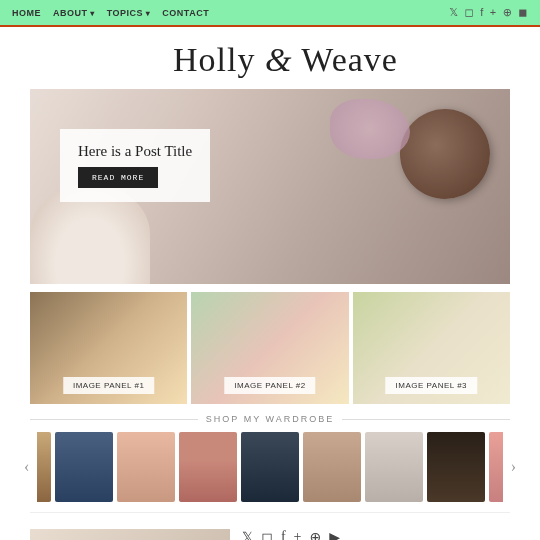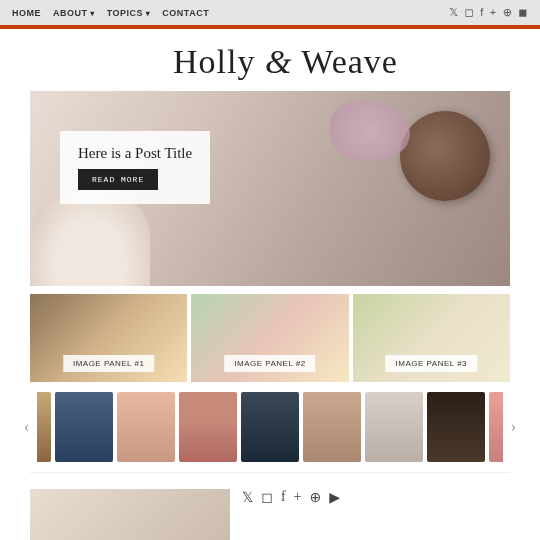--- a/index.html
+++ b/index.html
@@ -1,21 +1,21 @@
 <!DOCTYPE html>
 <html><head>
   <meta charset="utf-8">
   <style>
     * { margin: 0; padding: 0; box-sizing: border-box; }
     body { font-family: Georgia, serif; background: #fff; width: 540px; overflow-x: hidden; font-size: 12px; }
 
     
     nav {
       display: flex; align-items: center; justify-content: space-between;
-      padding: 6px 12px; border-bottom: 4px solid #c2410c; background: #e5e5e5;
+      padding: 6px 12px; border-bottom: 2px solid #c2410c; background: #86efac;
       font-family: Arial, sans-serif; font-size: 10px; letter-spacing: 0.5px;
     }
     .nav-left { display: flex; gap: 12px; }
     .nav-left span { cursor: pointer; color: #333; text-transform: uppercase; font-size: 9px; font-weight: bold; }
     .nav-left span.has-arrow::after { content: ' ▾'; font-size: 8px; }
     .nav-right { display: flex; gap: 6px; font-size: 11px; color: #555; }
     .nav-right span { cursor: pointer; }
 
     
     header { text-align: center; padding: 14px 0 10px; }
@@ -55,21 +55,21 @@
     .hero-flowers {
       position: absolute; right: 100px; top: 10px;
       width: 80px; height: 60px;
       background: radial-gradient(circle, #d4b0c0, #b890a8);
       border-radius: 40% 60% 50% 50%;
       opacity: 0.7;
     }
 
     
     .panels { display: flex; margin: 8px 30px 0; gap: 4px; }
-    .panel { flex: 1; height: 88px; position: relative; overflow: hidden; }
+    .panel { flex: 1; height: 112px; position: relative; overflow: hidden; }
     .panel-1 { background: linear-gradient(135deg, #8B7355 0%, #D2B48C 50%, #F5DEB3 100%); }
     .panel-2 { background: linear-gradient(135deg, #b8d4b0 0%, #e8c4b8 50%, #f5e8c0 100%); text-align: center; }
     .panel-3 { background: linear-gradient(135deg, #c8d4a0 0%, #e8e0c8 50%, #f0ead0 100%); }
     .panel-label {
       position: absolute; bottom: 10px; left: 50%; transform: translateX(-50%);
       background: rgba(255,255,255,0.85); padding: 4px 10px;
       font-family: Arial, sans-serif; font-size: 8px; letter-spacing: 0.5px;
       white-space: nowrap; color: #333; text-transform: uppercase;
     }
 
@@ -158,20 +158,23 @@
   </div>
   <div class="panel panel-2">
     <div class="panel-label">IMAGE PANEL #2</div>
   </div>
   <div class="panel panel-3">
     <div class="panel-label">IMAGE PANEL #3</div>
   </div>
 </div>
 
 <div class="shop-section">
+  <div class="shop-title">
+    <span>SHOP MY WARDROBE</span>
+  </div>
   <div class="shop-items">
     <span class="shop-arrow">‹</span>
     <div class="shop-items-inner">
       <div class="shop-item shop-item-1"></div>
       <div class="shop-item shop-item-2"></div>
       <div class="shop-item shop-item-3"></div>
       <div class="shop-item shop-item-4"></div>
       <div class="shop-item shop-item-5"></div>
       <div class="shop-item shop-item-6"></div>
       <div class="shop-item shop-item-7"></div>

